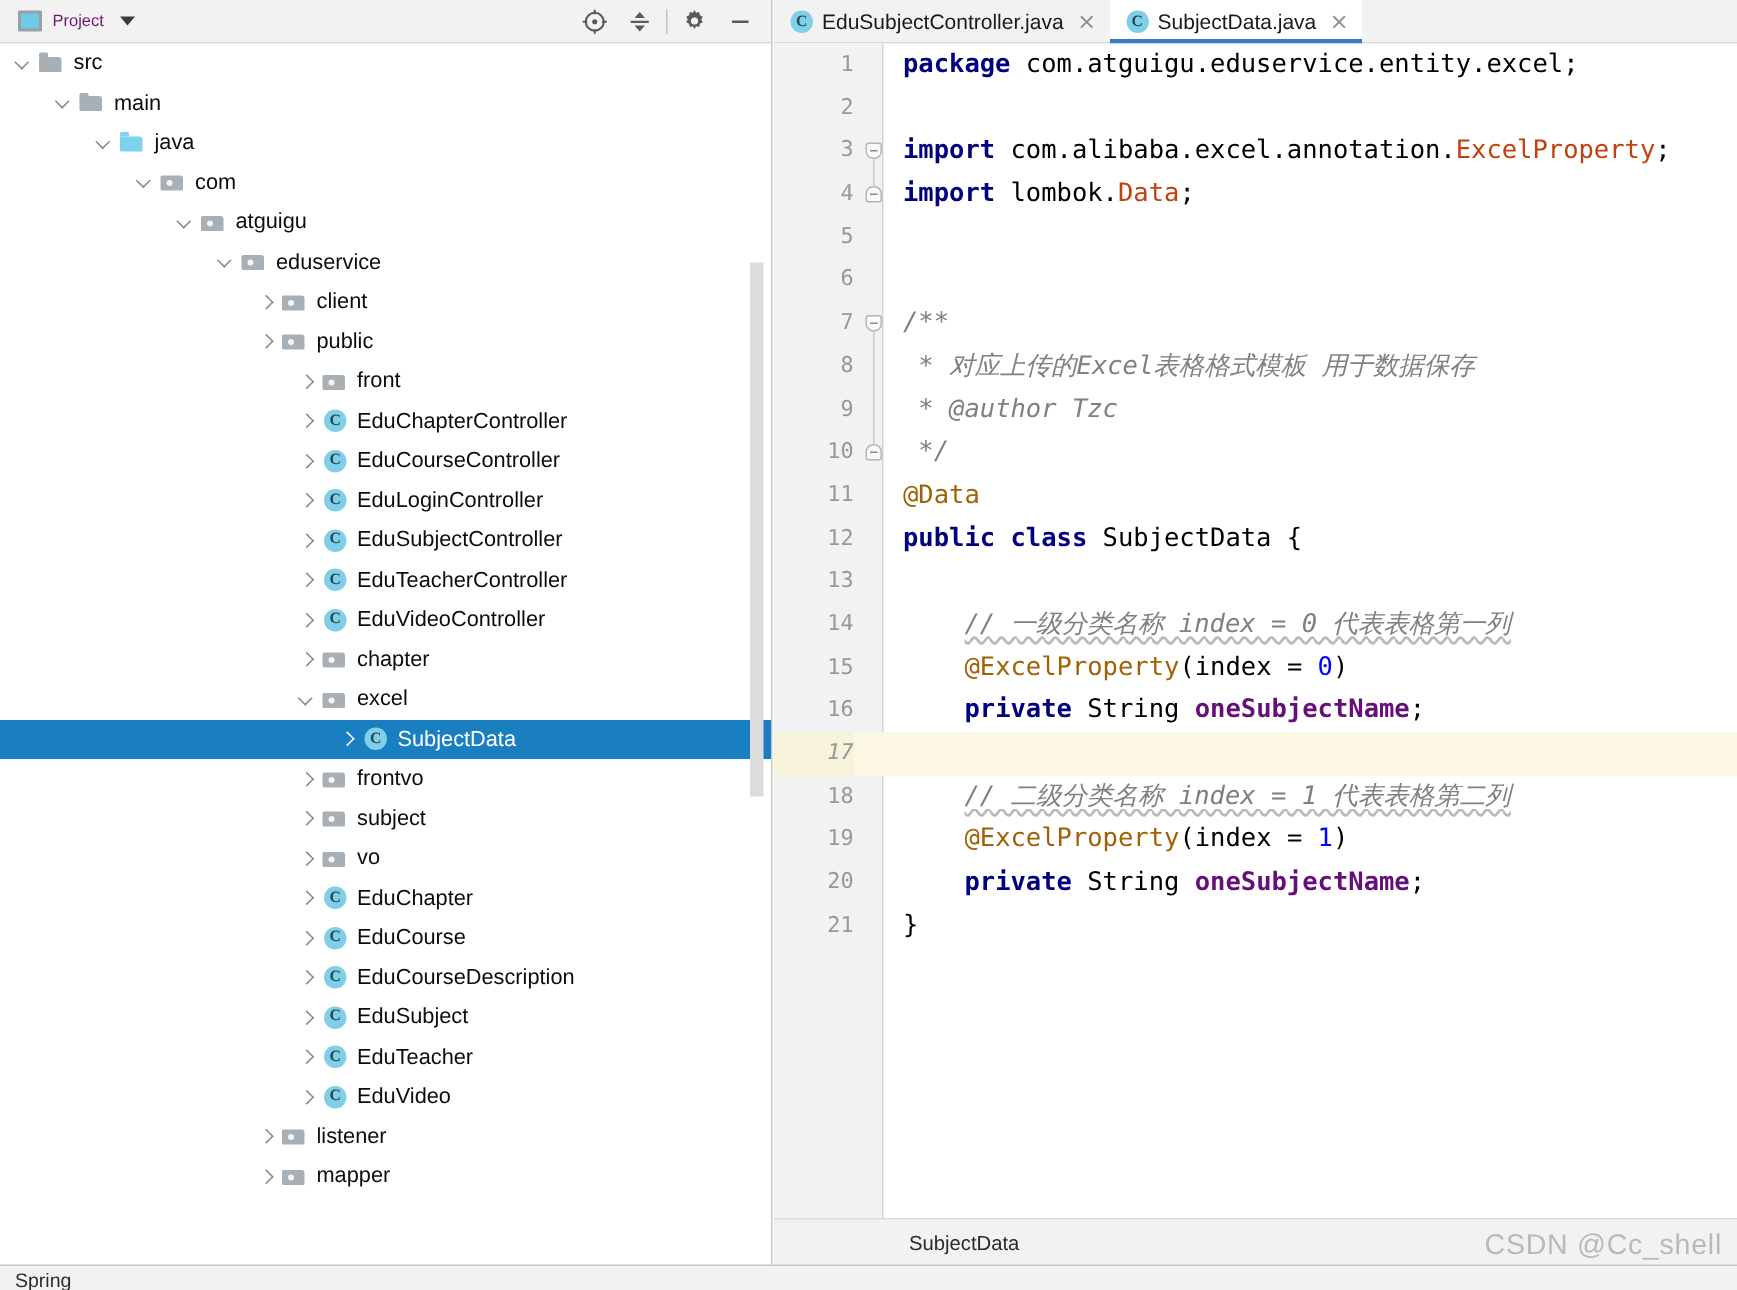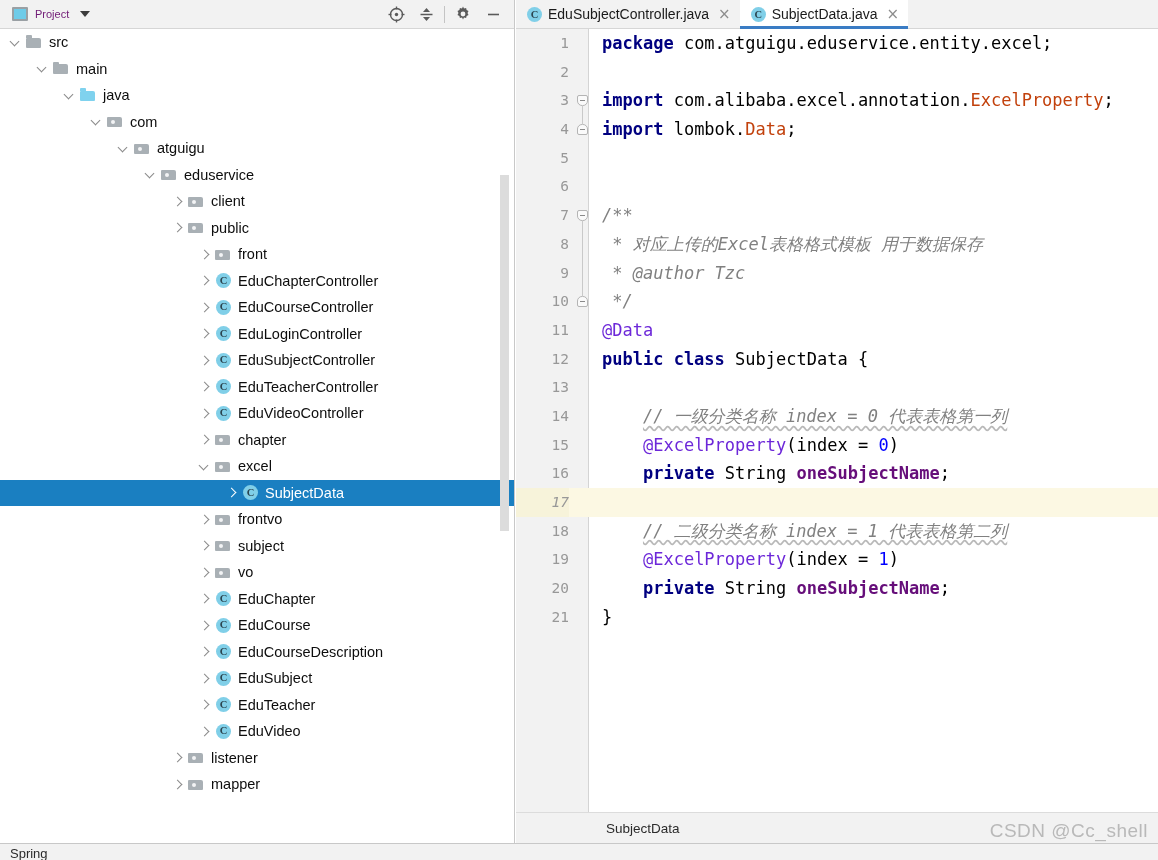--- a/index.html
+++ b/index.html
@@ -150,21 +150,21 @@
   .fold.start{border-radius:2px 2px 5px 5px;}
   .fold.end{border-radius:5px 5px 2px 2px;}
   .fold i{
     position:absolute;left:2px;top:4px;width:5px;height:1px;background:#8a8a8a;
   }
   .foldbar{position:absolute;left:66px;width:1px;background:#c9c9c9;}
 
   
   .kw{color:#000080;font-weight:bold;}
   .typ{color:#c2410c;}
-  .ann{color:#6d28d9;}
+  .ann{color:#a16207;}
   .fld{color:#660e7a;font-weight:bold;}
   .num{color:#0000ff;}
   .pl{color:#000000;}
   .cmt{color:#808080;font-style:italic;}
   .wavy{
     text-decoration:underline;
     text-decoration-style:wavy;
     text-decoration-color:#b9b9b9;
     text-underline-offset:3px;
   }

